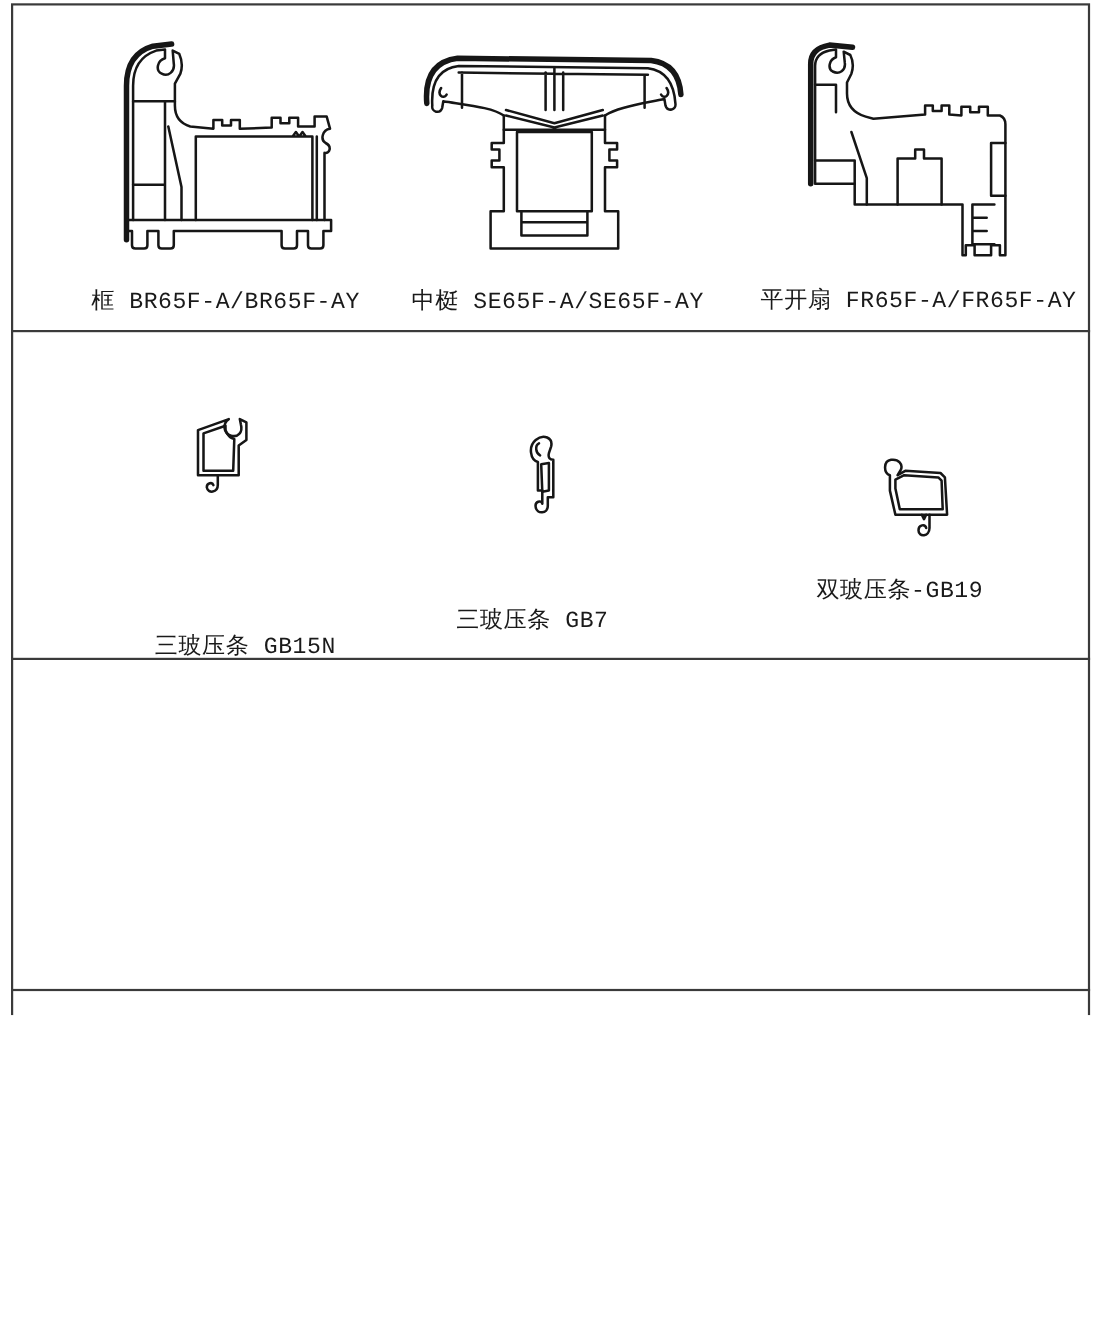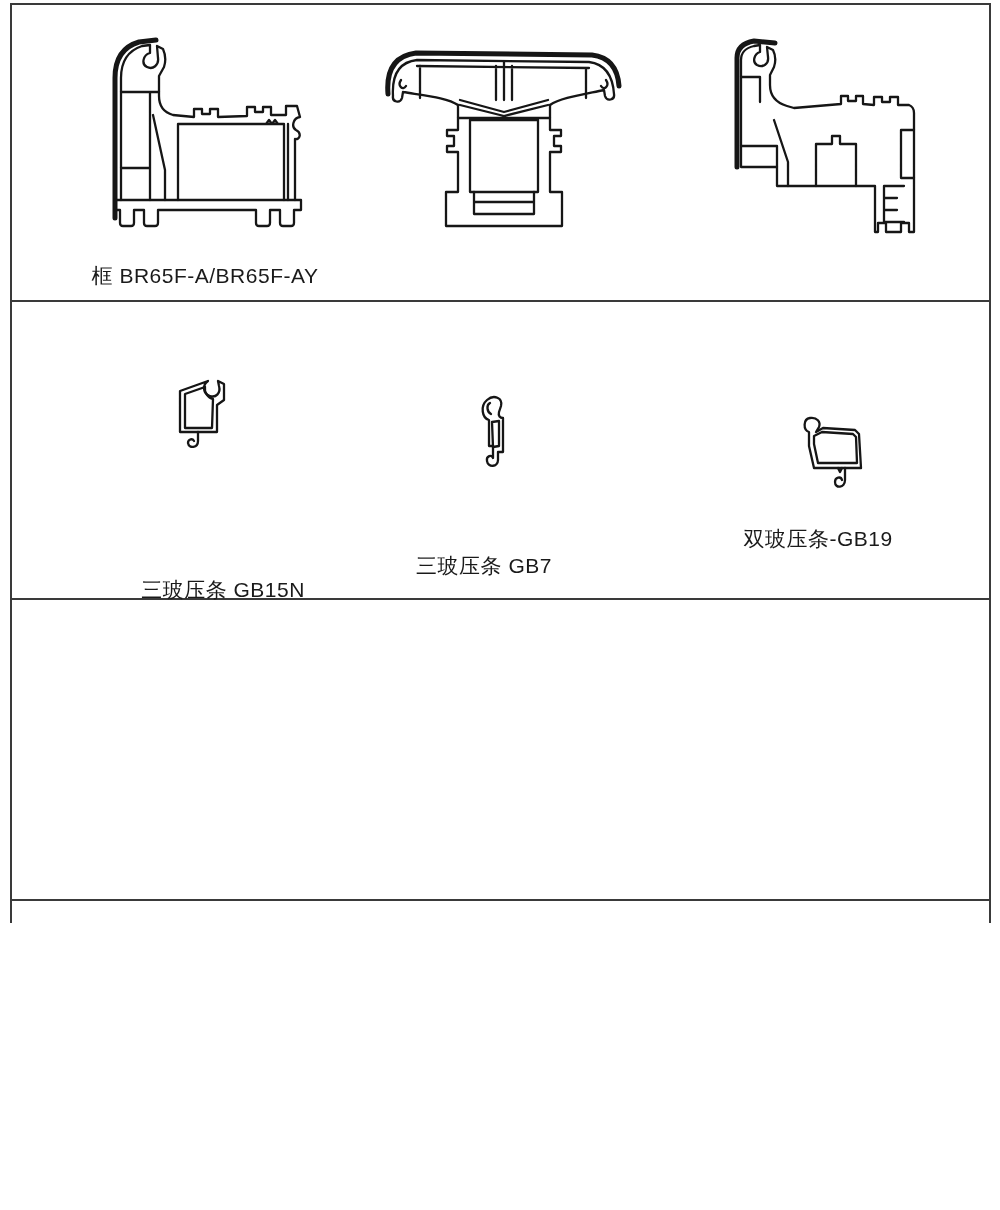--- a/index.html
+++ b/index.html
@@ -1,18 +1,18 @@
 <!DOCTYPE html>
 <html><head>
 <meta charset="utf-8">
 <style>
   html,body{margin:0;padding:0;background:#ffffff;}
   #page{
     position:relative;width:1000px;height:923px;background:#ffffff;overflow:hidden;
-    font-family:Liberation Sans, sans-serif;
+    font-family:Liberation Mono, monospace;
   }
   .sheet-border{
     position:absolute;left:10px;top:3px;width:981px;height:1192px;
     border:2px solid #3a3a3a;box-sizing:border-box;
   }
   .hdiv{position:absolute;left:10px;width:981px;height:2px;background:#3a3a3a;}
   .cell-label{
     position:absolute;transform:translateX(-50%);white-space:nowrap;
     color:#1a1a1a;font-size:21px;line-height:28px;letter-spacing:0.5px;
   }
@@ -47,20 +47,22 @@
     <path d="M102,78 L170,78 L170,150 L102,150 Z M92,58 L136,70 L180,58 M92,63 L136,74 L180,63 M90,76 L182,76 M136,20 L136,58 M49,24 L221,26 M52,24 L52,56 M128,24 L128,58 M144,24 L144,58 M218,26 L218,56 M33,38 C29,44 35,49 38,44 M238,38 C242,44 236,49 233,44"></path>
   </svg>
 
   <svg class="profile" style="left:698px;top:36px" width="250" height="212" viewBox="0 0 250 212">
     <path class="red" d="M39,131 L39,22 Q39,8 56,5 L77,7" stroke="#fd0000"></path>
     <path d="M43,131 L43,24 Q43,13 56,10 L62,9 L62,16 C56,18 54,26 59,29 C65,32 71,28 70,21 L69,11 L75,14 Q79,22 76,31 L72,39 L72,49 C72,61 79,67 89,70 L96,72 L143,68 L143,60 L150,60 L150,65 L158,65 L158,60 L165,60 L165,68 L176,69 L176,61 L184,61 L184,66 L192,66 L192,61 L200,61 L200,69 L211,69 Q216,71 216,77 L216,196 L211,196 L211,187 L203,187 L203,196 L188,196 L188,187 L180,187 L180,196 L177,196 L177,150 L79,150 L79,131 Z"></path>
     <path d="M43,41 L62,41 M62,41 L62,66 M76,84 L90,126 M90,126 L90,150 M43,110 L79,110 M79,110 L79,131 M118,150 L118,108 L134,108 L134,100 L142,100 L142,108 L158,108 L158,150 M203,94 L216,94 M203,94 L203,142 M203,142 L216,142 M206,150 L186,150 L186,186 L206,186 M186,162 L199,162 M186,174 L199,174"></path>
   </svg>
 
   <div class="cell-label" style="left:205px;top:262px">框 BR65F-A/BR65F-AY</div>
+  <div class="cell-label" style="left:507px;top:262px">中梃 SE65F-A/SE65F-AY</div>
+  <div class="cell-label" style="left:835px;top:261px">平开扇 FR65F-A/FR65F-AY</div>
 
   <svg class="profile" style="left:168px;top:378px" width="80" height="95" viewBox="0 0 80 95">
     <path d="M12,54 L12,13 L40,3 C34,7 35,16 42,18 C48,20 53,15 51,8 L50,3 L56,6 L56,22 L49,27 L49,54 Z"></path>
     <path d="M17,50 L17,16 L37,9 C36,14 40,20 45,21 L44,50 Z"></path>
     <path d="M30,54 L30,63 C30,70 21,71 20,65 C20,61 25,60 26,63"></path>
   </svg>
 
   <svg class="profile" style="left:472px;top:390px" width="60" height="92" viewBox="0 0 60 92">
     <path d="M17,30 C10,28 8,16 15,10 C22,4 31,8 29,16 L27,22 C26,26 28,28 31,28 L31,62 L26,62 L26,70 C26,77 16,78 15,71 C14,66 20,64 21,68 L21,56 L17,56 Z"></path>
     <path d="M20,32 L27,31 L27,56 L21,57 Z M19,24 C15,22 14,15 18,13"></path>

